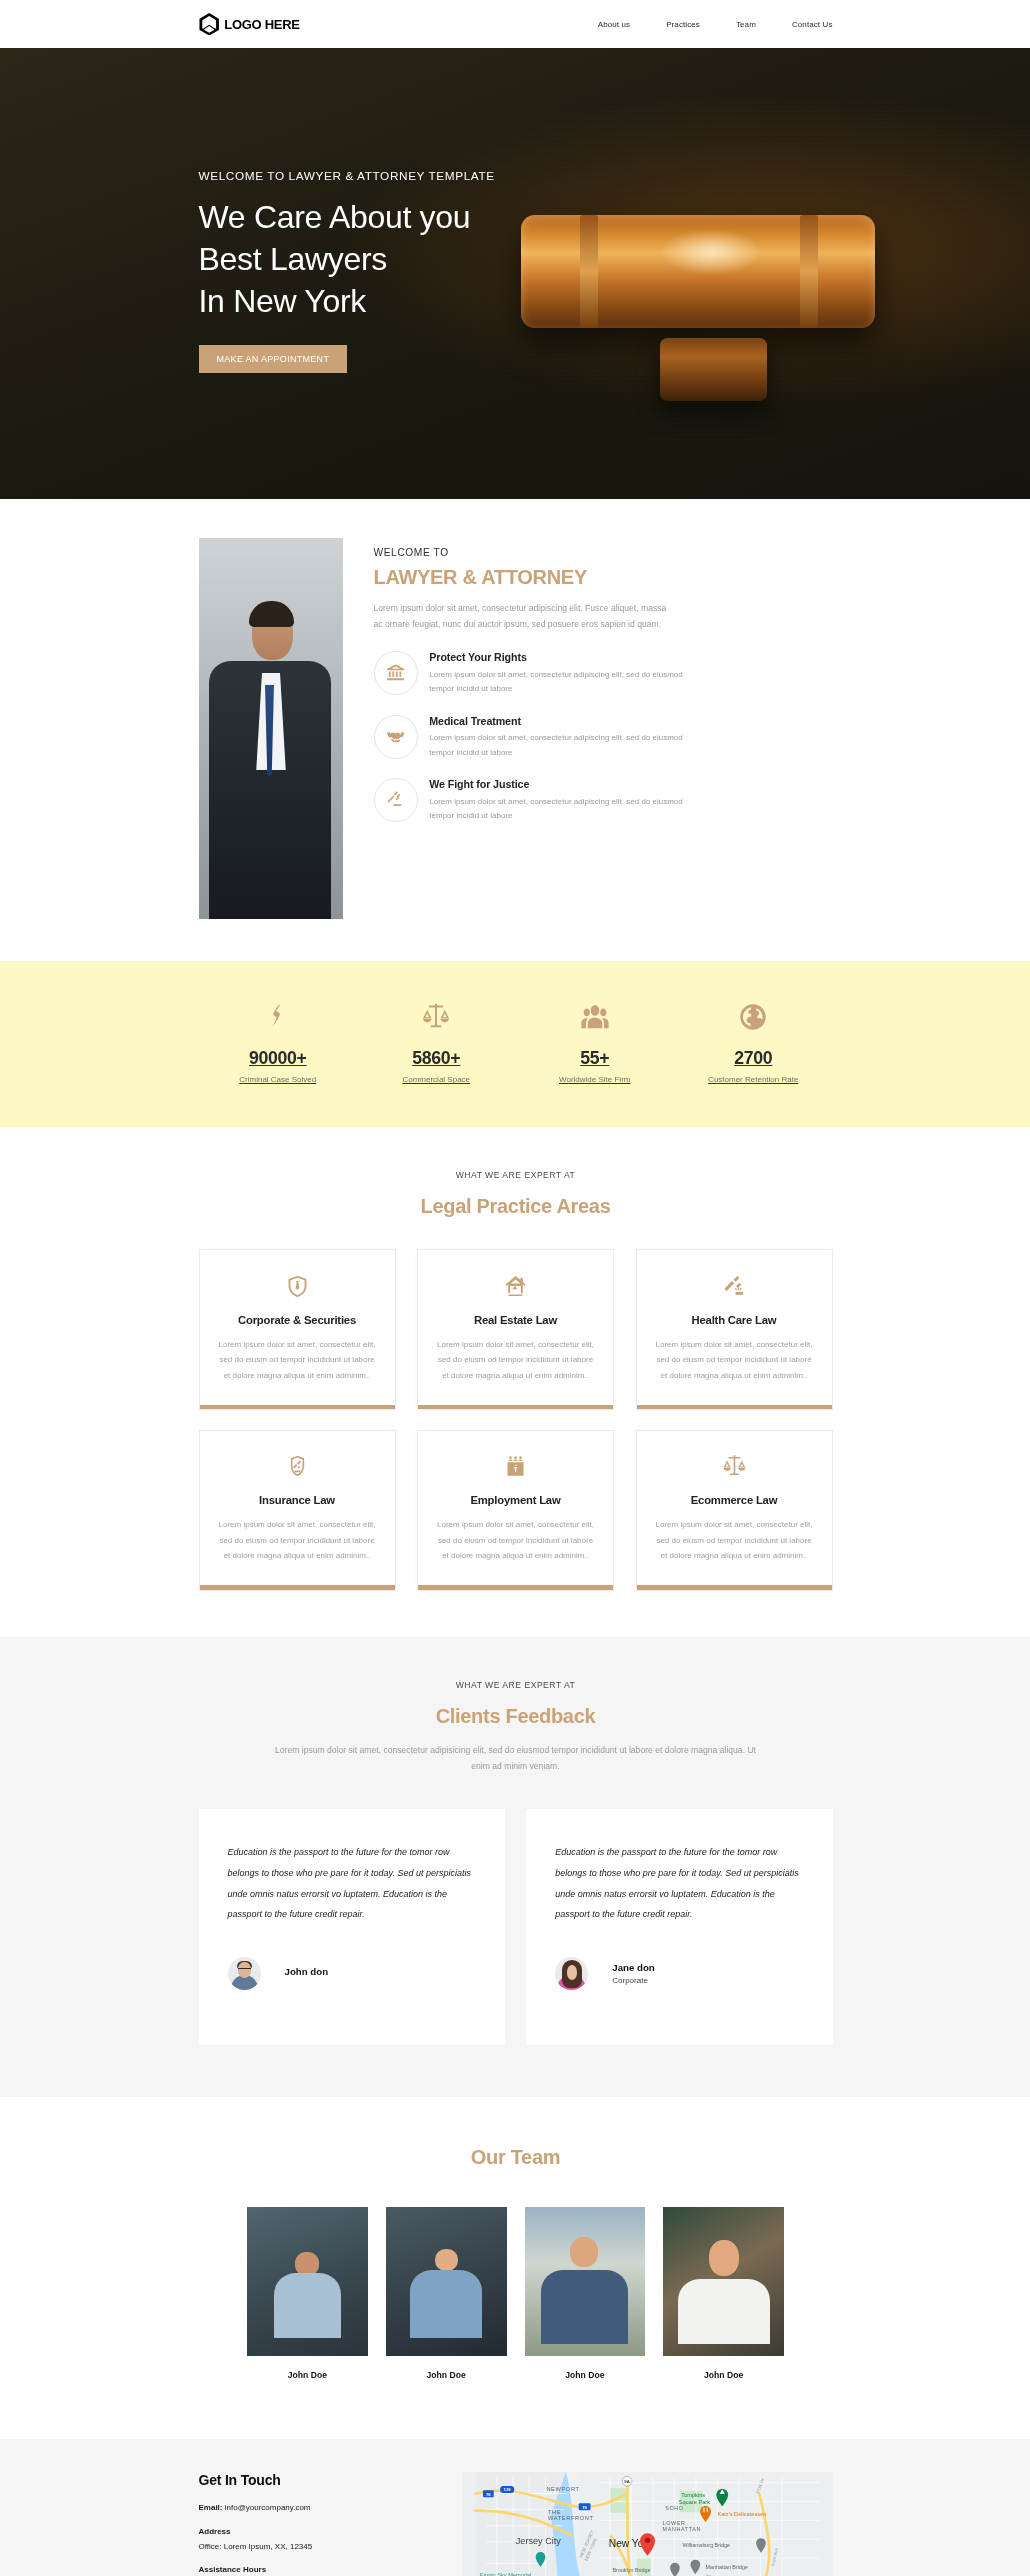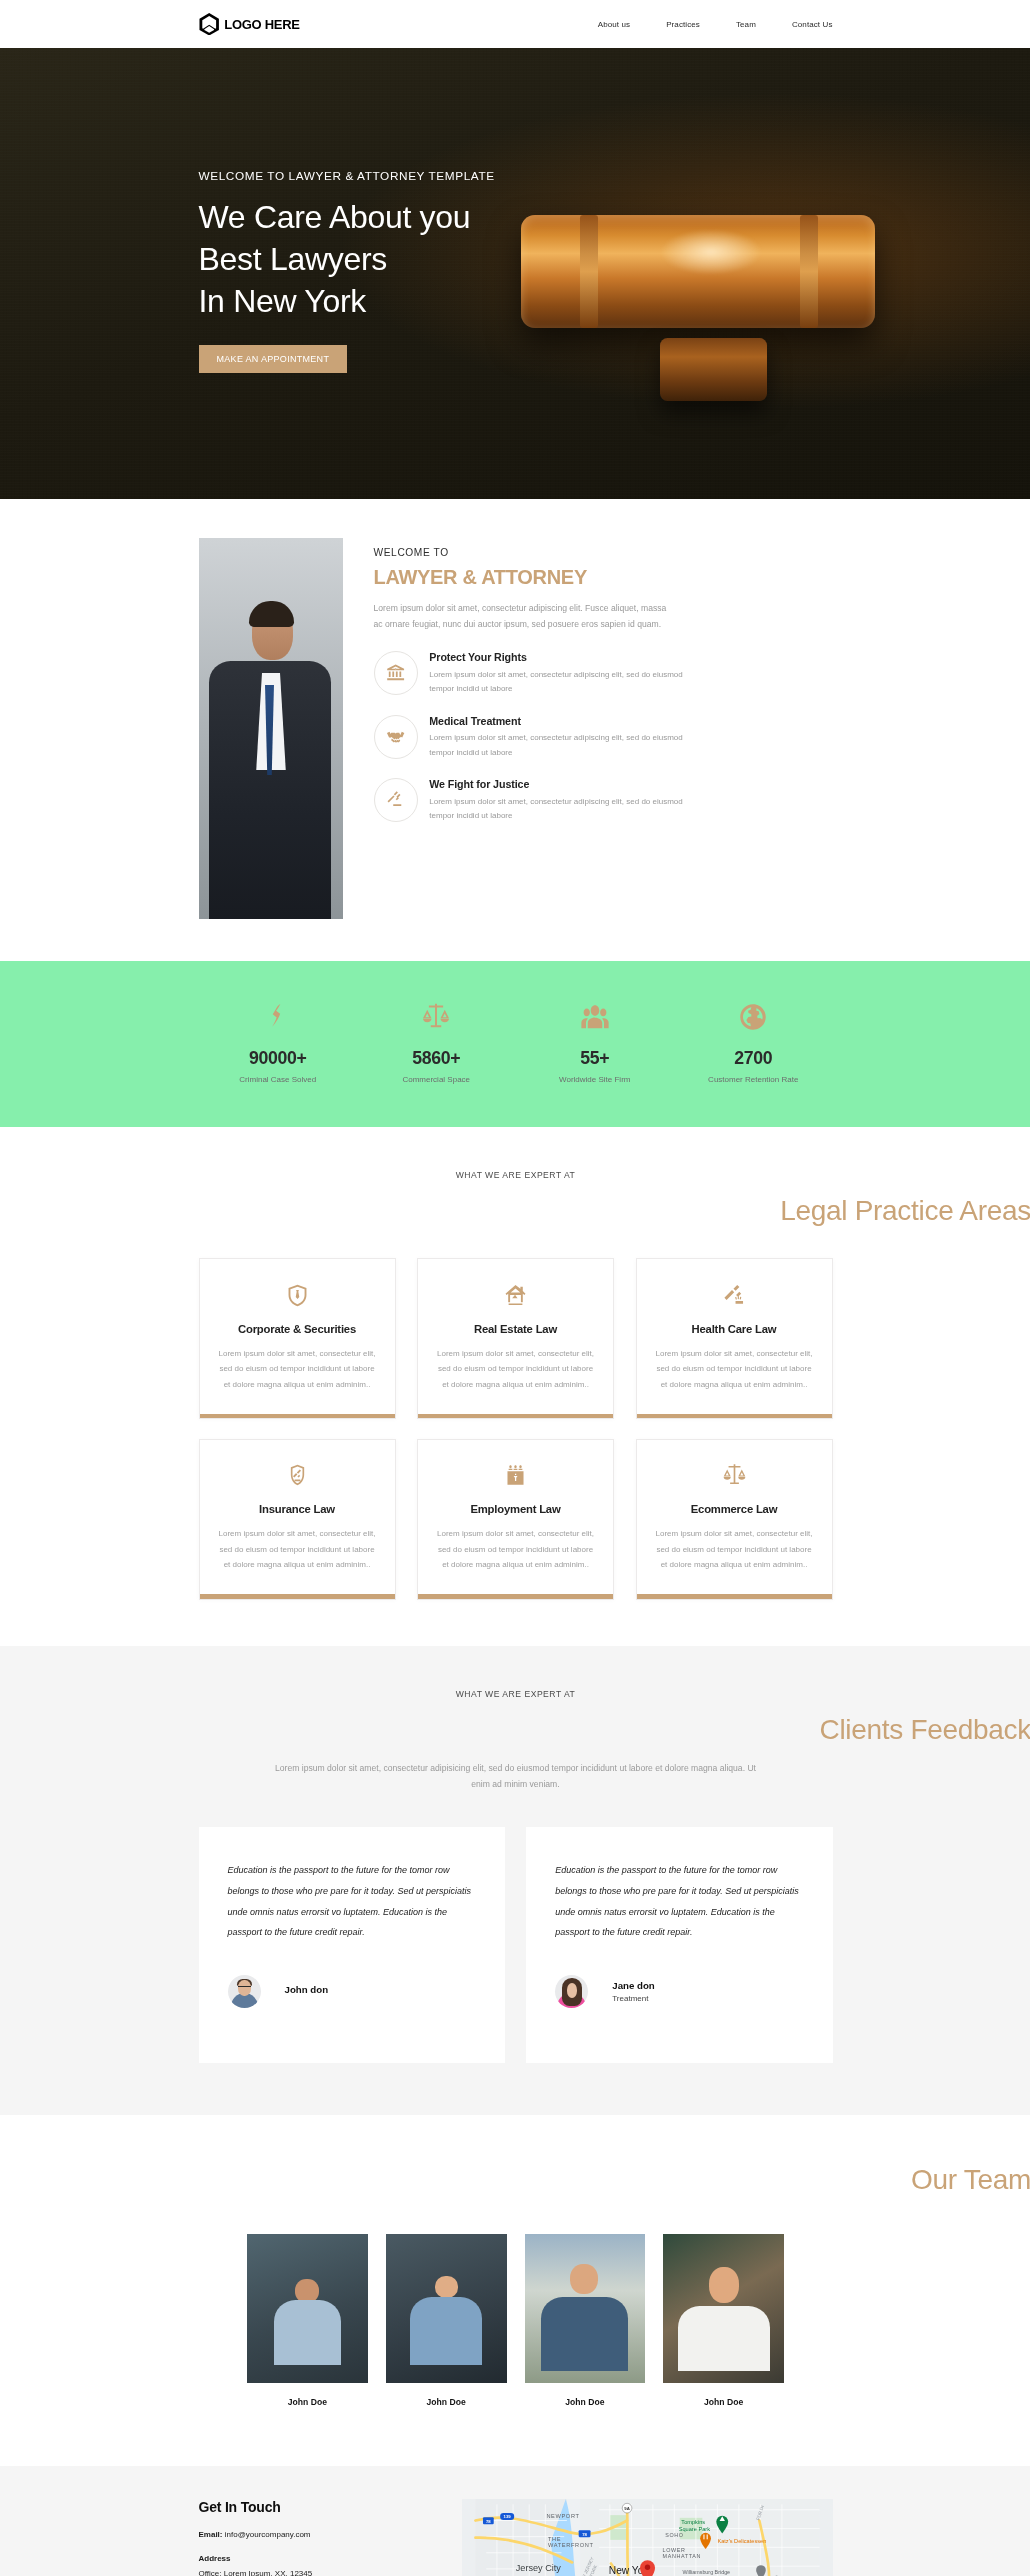--- a/index.html
+++ b/index.html
@@ -98,30 +98,30 @@
   .feat { display:flex; gap:11.8px; margin-bottom:18px; align-items:flex-start; }
   .feat-ic {
     flex:0 0 44px; width:44px; height:44px; border-radius:50%; border:0.5px solid #e6e4e1;
     display:flex; align-items:center; justify-content:center; background:#fff;
   }
   .feat-ic svg { width:19.3px; height:19.3px; fill:#c9a377; }
   .feat-b h4 { font-size:10.7px; color:#232323; margin-bottom:4.8px; letter-spacing:-0.1px; }
   .feat-b p { font-size:8px; line-height:1.8; color:#9a9a9a; max-width:279px; }
 
   
-  .stats { background:#86efac; padding:41px 0 43px; }
+  .stats { background:#fef9c3; padding:41px 0 43px;text-decoration:underline; }
   .stats-inner { width:634px; margin:0 auto; display:flex; }
   .stat { flex:1; text-align:center; }
   .stat svg { width:30px; height:30px; fill:#c9a377; margin-bottom:14px; }
   .stat-n { font-size:17.7px; font-weight:bold; color:#2b2b2b; margin-bottom:6.4px; letter-spacing:-0.3px; }
   .stat-l { font-size:8px; color:#6d6d6d; }
 
   
   .sec-kicker { text-align:center; font-size:8.6px; letter-spacing:0.5px; color:#4a4a4a; margin-bottom:15px; }
-  .sec-title { text-align:right; font-size:28px; font-weight:normal; color:#c9a377; letter-spacing:-0.3px; }
+  .sec-title { text-align:center; font-size:20px; font-weight:bold; color:#c9a377; letter-spacing:-0.3px; }
   .sec-sub { text-align:center; font-size:8.6px; color:#9a9a9a; line-height:1.9; max-width:483px; margin:14px auto 0; }
 
   
   .practice { background:#fff; padding:43px 0 46px; }
   .pr-grid { width:634px; margin:31px auto 0; display:grid; grid-template-columns:repeat(3,1fr); gap:19.3px 21.5px; }
   .pr-card {
     background:#fff; border:0.5px solid #eceaea; padding:23.6px 18px 0; text-align:center;
     display:flex; flex-direction:column; box-shadow:0 1.1px 5.4px rgba(0,0,0,.03); position:relative;
     min-height:161px;
   }
@@ -388,21 +388,21 @@
       <div class="fb-card">
         <div class="fb-q">Education is the passport to the future for the tomor row belongs to those who pre pare for it today. Sed ut perspiciatis unde omnis natus errorsit vo luptatem. Education is the passport to the future credit repair.</div>
         <div class="fb-who">
           <div class="fb-av av-f">
               <span class="b"></span>
               <span class="hr"></span>
               <span class="h"></span>
             </div>
           <div>
             <div class="fb-name">Jane don</div>
-            <div class="fb-role">Treatment</div>
+            <div class="fb-role">Corporate</div>
           </div>
         </div>
       </div>
     </div>
   </div>
 
   <div class="team">
     <div class="sec-title">Our Team</div>
     <div class="tm-grid">
       <div class="tm-card">

